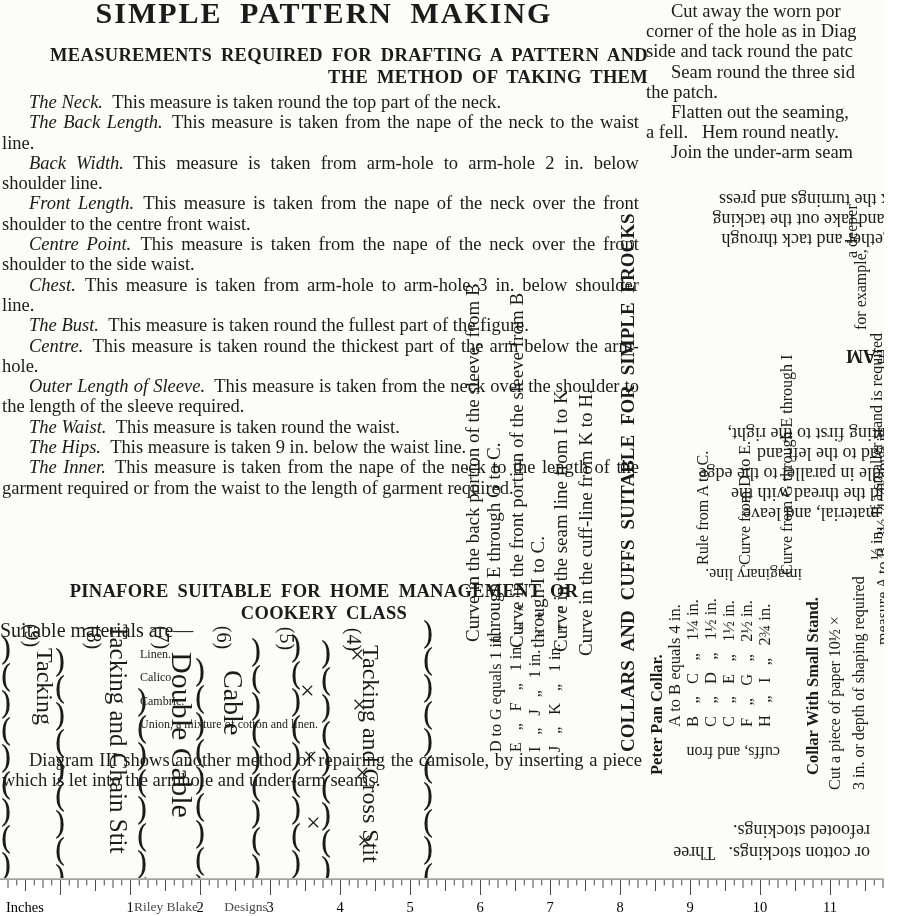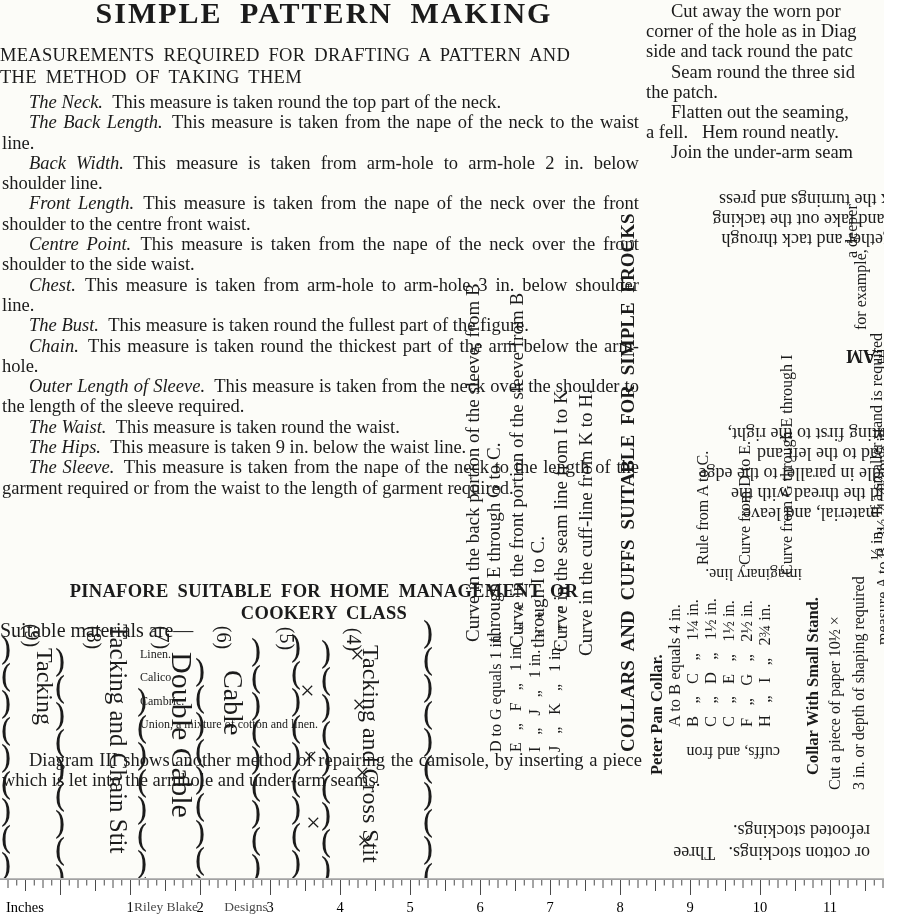--- a/index.html
+++ b/index.html
@@ -1,20 +1,20 @@
 <!DOCTYPE html>
 <html><head>
 <meta charset="utf-8">
 <style>
   html,body{margin:0;padding:0}
   .stage{position:relative;width:884px;height:916px;background:#fcfcf8;color:#1b1b1b;
          font-family:"Liberation Serif","DejaVu Serif",serif;overflow:hidden}
   .title{position:absolute;left:0;top:-4px;width:648px;text-align:center;font-size:30px;
          font-weight:700;letter-spacing:2px;word-spacing:8px}
-  .h-meas{position:absolute;left:0;top:45px;width:648px;text-align:left;font-weight:400;
+  .h-meas{position:absolute;left:0;top:45px;width:648px;text-align:right;font-weight:700;
           font-size:18.5px;line-height:21.5px;word-spacing:4px;letter-spacing:.3px}
   .h-pin{position:absolute;left:0;top:580px;width:648px;text-align:center;font-weight:700;
          font-size:18.5px;line-height:22px;word-spacing:4px;letter-spacing:.3px}
   #meas-list{position:absolute;left:2px;top:92px;width:637px;font-size:18.5px;
              line-height:20.3px;text-align:justify}
   #meas-list p{margin:0;text-indent:27px}
   .intro{position:absolute;left:0;top:619px;font-size:20px}
   #materials{position:absolute;left:140px;top:643px;font-size:12px;line-height:23.4px}
   .h-calico{position:absolute;left:0;top:725px;width:650px;text-align:center;font-weight:700;
             font-size:19px;word-spacing:6px;letter-spacing:.4px}
@@ -49,25 +49,25 @@
   </div>
 
   <div id="meas-list">
       <p><i>The Neck.</i> This measure is taken round the top part of the neck.</p>
       <p><i>The Back Length.</i> This measure is taken from the nape of the neck to the waist line.</p>
       <p><i>Back Width.</i> This measure is taken from arm-hole to arm-hole 2 in. below shoulder line.</p>
       <p><i>Front Length.</i> This measure is taken from the nape of the neck over the front shoulder to the centre front waist.</p>
       <p><i>Centre Point.</i> This measure is taken from the nape of the neck over the front shoulder to the side waist.</p>
       <p><i>Chest.</i> This measure is taken from arm-hole to arm-hole 3 in. below shoulder line.</p>
       <p><i>The Bust.</i> This measure is taken round the fullest part of the figure.</p>
-      <p><i>Chain.</i> This measure is taken round the thickest part of the arm below the arm-hole.</p>
+      <p><i>Centre.</i> This measure is taken round the thickest part of the arm below the arm-hole.</p>
       <p><i>Outer Length of Sleeve.</i> This measure is taken from the neck over the shoulder to the length of the sleeve required.</p>
       <p><i>The Waist.</i> This measure is taken round the waist.</p>
       <p><i>The Hips.</i> This measure is taken 9 in. below the waist line.</p>
-      <p><i>The Sleeve.</i> This measure is taken from the nape of the neck to the length of the garment required or from the waist to the length of garment required.</p>
+      <p><i>The Inner.</i> This measure is taken from the nape of the neck to the length of the garment required or from the waist to the length of garment required.</p>
     </div>
 
   <div class="h-pin">
     <div>PINAFORE SUITABLE FOR HOME MANAGEMENT OR</div>
     <div>COOKERY CLASS</div>
   </div>
 
   <div class="intro">Suitable materials are—</div>
   <div id="materials">
       <div>Linen.</div>

